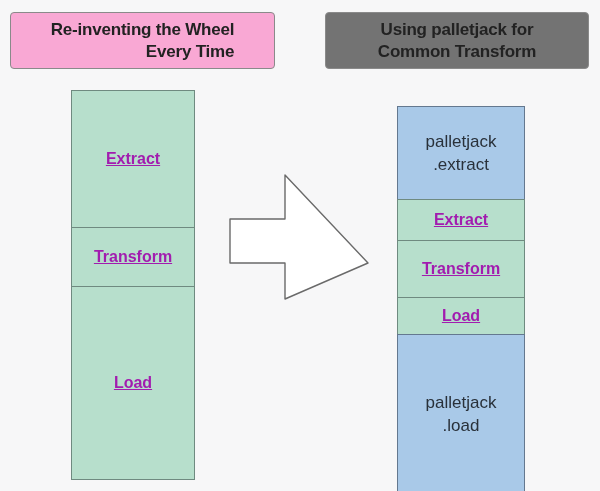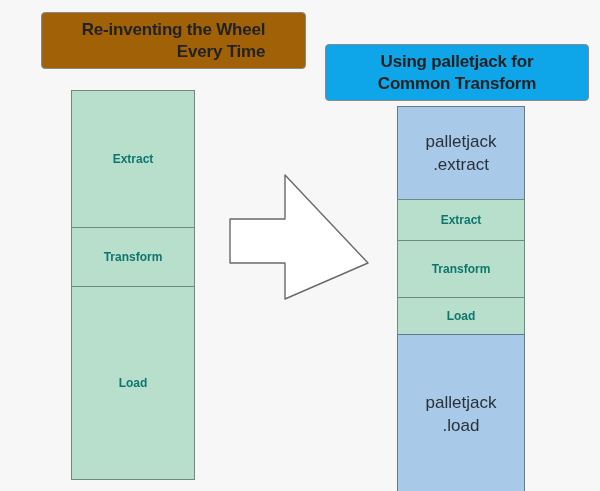--- a/index.html
+++ b/index.html
@@ -60,22 +60,23 @@
     border: 1px solid;
     margin-top: -1px;
     white-space: pre-line;
   }
   .block:first-child { margin-top: 0; }
 
   .block.green {
     background: #b7dfcc;
     border-color: #6f8a80;
     font-weight: bold;
-    font-size: 12px;
-    color: #0f766e;
+    font-size: 16px;
+    color: #a21caf;
+    text-decoration: underline;
   }
   .block.blue {
     background: #a9c9e8;
     border-color: #64788f;
     font-weight: normal;
     font-size: 17px;
     line-height: 23px;
     color: #29313a;
   }
 
@@ -87,28 +88,28 @@
     width: 142px;
     height: 130px;
   }
   #arrow svg { display: block; width: 142px; height: 130px; }
 </style>
 </head>
 <body style="background: rgb(247, 247, 248);">
 
 <div id="canvas">
 
-  <div class="title-card" id="title-left" style="background: #a16207; border-color: rgb(138, 138, 138); margin-left: 31px;">
+  <div class="title-card" id="title-left" style="background: #f9a8d4; border-color: rgb(138, 138, 138);">
     <div>
       <span>Re-inventing the Wheel</span>
       <span class="line2">Every Time</span>
     </div>
   </div>
 
-  <div class="title-card" id="title-right" style="background: #0ea5e9; border-color: rgb(138, 138, 138); margin-top: 32px;">
+  <div class="title-card" id="title-right" style="background: #737373; border-color: rgb(138, 138, 138);">
     <div>
       <span>Using palletjack for</span>
       <span class="line2">Common Transform</span>
     </div>
   </div>
 
   <div class="stack" id="stack-left">
     <div class="block green" style="height: 138px; background: rgb(183, 223, 204); border-color: rgb(111, 138, 128);">Extract</div>
     <div class="block green" style="height: 60px; background: rgb(183, 223, 204); border-color: rgb(111, 138, 128);">Transform</div>
     <div class="block green" style="height: 194px; background: rgb(183, 223, 204); border-color: rgb(111, 138, 128);">Load</div>

